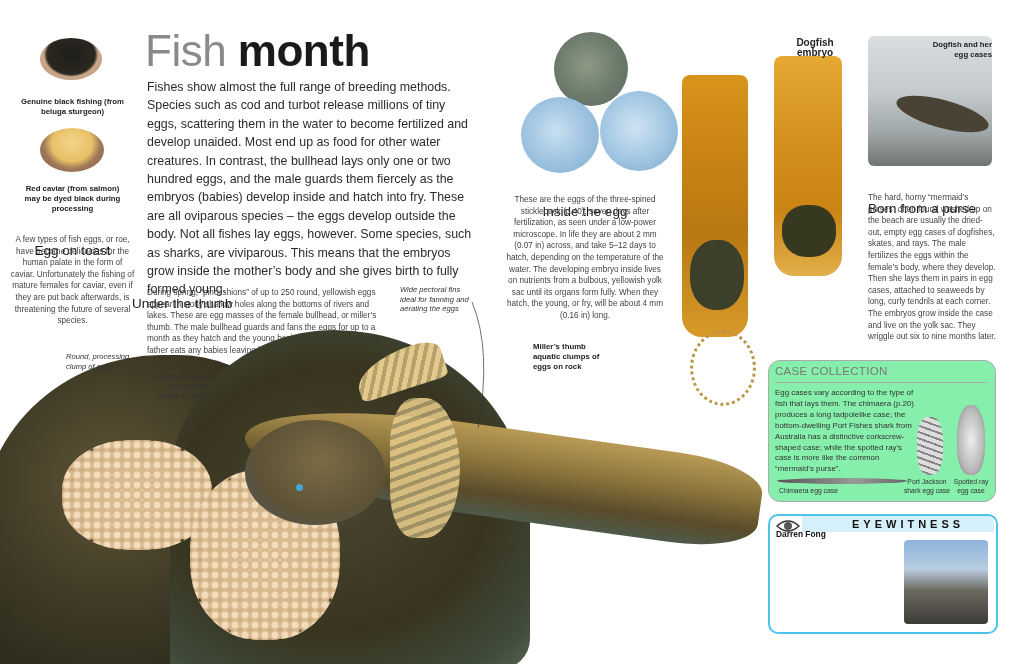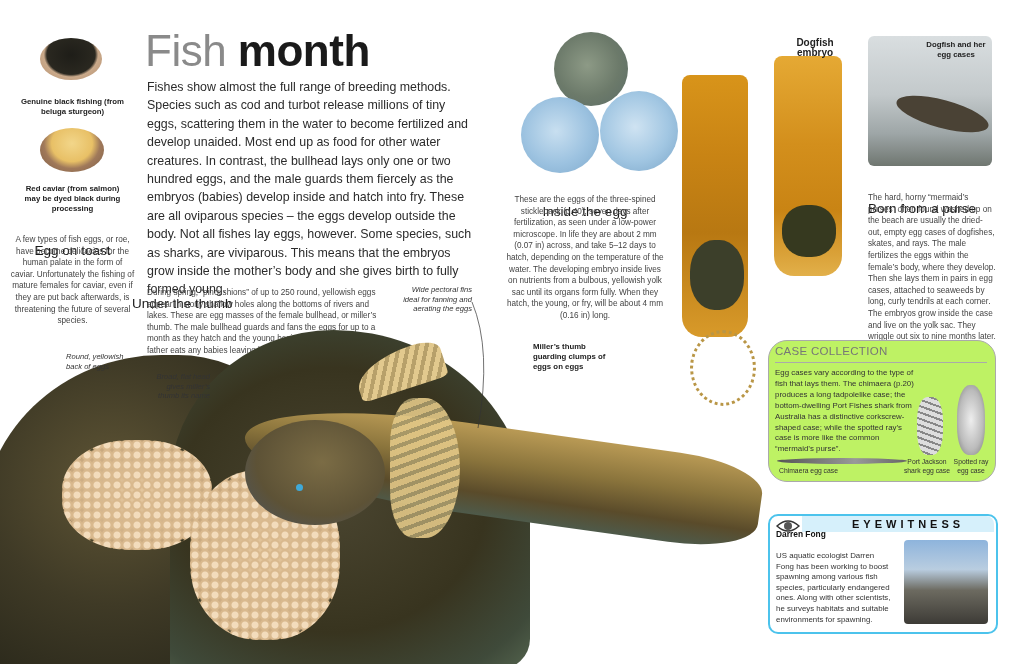--- a/index.html
+++ b/index.html
@@ -12,21 +12,21 @@
   .intro{left:147px;top:78px;width:330px;font-size:12.4px;line-height:18.4px;color:#2b2b2b;}
   .h2{font-size:13.5px;color:#1a1a1a;line-height:16px;margin-top:24px;}
   .small{font-size:8.2px;line-height:11.6px;color:#444;}
   .caption{font-size:7.8px;line-height:10px;color:#222;font-weight:bold;}
   .italic{font-style:italic;font-size:7.6px;line-height:9.5px;color:#333;}
   .bold{font-weight:bold;}
   
   .blini{border-radius:50%;}
   .rock{background:radial-gradient(ellipse at 40% 40%,#5f5535 0%,#3f3a26 45%,#2c2a1c 80%);}
   .egg{border-radius:50%;}
-  .case-box{left:768px;top:340px;width:226px;height:140px;border:1.5px solid #aaa;border-radius:19px;background:#bef264;}
+  .case-box{left:768px;top:360px;width:226px;height:140px;border:1.5px solid #aaa;border-radius:12px;background:#86efac;}
   .eye-box{left:768px;top:514px;width:226px;height:116px;border:2px solid #4cc3ec;border-radius:10px;background:#fff;}
   .eye-head{left:8px;top:2px;width:150px;height:16px;background:#d6f0fb;}
   .eye-title{font-size:11px;font-weight:bold;letter-spacing:4px;color:#111;padding-left:38px;}
 </style>
 </head>
 <body>
 
 <div class="abs blini" style="left:40px;top:38px;width:62px;height:42px;background:radial-gradient(ellipse at 50% 40%,#1e1d18 0%,#2a2820 55%,#c9a98a 62%,#b48e6d 100%);"></div>
 <div class="abs caption center" style="left:20px;top:97px;width:105px;">Genuine black fishing (from beluga sturgeon)</div>
 
@@ -50,46 +50,46 @@
 
 <div class="abs egg" style="left:62px;top:440px;width:150px;height:110px;border-radius:45%;background:radial-gradient(circle,#f3dcbc 0 3px,#d9b98e 4px 5px,transparent 6px) 0 0/10px 10px,radial-gradient(ellipse,#e6c9a0 0%,#c7a77d 70%,transparent 72%);"></div>
 <div class="abs egg" style="left:190px;top:470px;width:150px;height:170px;border-radius:45%;background:radial-gradient(circle,#f3dcbc 0 3px,#d9b98e 4px 5px,transparent 6px) 0 0/10px 10px,radial-gradient(ellipse,#e6c9a0 0%,#c7a77d 70%,transparent 72%);"></div>
 
 <div class="abs" style="left:245px;top:392px;width:520px;height:90px;transform:rotate(8deg);transform-origin:left center;border-radius:50% 20% 20% 50%/60% 40% 40% 60%;background:linear-gradient(180deg,#b99a55 0%,#8a743c 40%,#5a4b2a 75%,#4e5a4a 100%);"></div>
 <div class="abs" style="left:245px;top:420px;width:140px;height:105px;border-radius:50%;background:radial-gradient(ellipse at 55% 40%,#7b6c45 0%,#5d5236 60%,#4b5564 100%);"></div>
 <div class="abs" style="left:296px;top:484px;width:7px;height:7px;border-radius:50%;background:#3fa9d8;"></div>
 <div class="abs" style="left:390px;top:398px;width:70px;height:140px;border-radius:40% 60% 60% 40%;background:repeating-linear-gradient(160deg,#e3c887 0 6px,#a99a6a 6px 10px);opacity:.9;"></div>
 <div class="abs" style="left:355px;top:350px;width:90px;height:40px;border-radius:70% 30% 10% 10%;background:repeating-linear-gradient(120deg,#e2c98e 0 5px,#b7a06a 5px 9px);transform:rotate(-18deg);"></div>
 
-<div class="abs italic" style="left:66px;top:352px;width:70px;">Round, yellowish back of eggs</div>
+<div class="abs italic" style="left:66px;top:352px;width:70px;">Round, processing clump of eggs</div>
 <div class="abs italic" style="left:150px;top:372px;width:60px;text-align:right;">Broad, flat head gives miller’s thumb its name</div>
-<div class="abs italic" style="left:400px;top:285px;width:72px;text-align:right;">Wide pectoral fins ideal for fanning and aerating the eggs</div>
+<div class="abs italic" style="left:400px;top:285px;width:72px;text-align:left;">Wide pectoral fins ideal for fanning and aerating the eggs</div>
 <svg class="abs" style="left:470px;top:300px;" width="30" height="130">
   <path d="M2 2 Q22 50 8 128" stroke="#333" stroke-width="0.7" fill="none"></path>
 </svg>
-<div class="abs caption" style="left:533px;top:342px;width:80px;">Miller’s thumb guarding clumps of eggs on eggs</div>
+<div class="abs caption" style="left:533px;top:342px;width:80px;">Miller’s thumb aquatic clumps of eggs on rock</div>
 
 <div class="abs egg" style="left:554px;top:32px;width:74px;height:74px;background:radial-gradient(circle at 45% 45%,#8d9a86 0%,#6c7a6a 55%,#5a6b66 100%);"></div>
 <div class="abs egg" style="left:521px;top:97px;width:78px;height:76px;background:radial-gradient(circle at 45% 45%,#c8dff0 0%,#9cc2e0 55%,#7ea9cc 100%);"></div>
 <div class="abs egg" style="left:600px;top:91px;width:78px;height:80px;background:radial-gradient(circle at 45% 45%,#cfe3f2 0%,#a1c6e2 55%,#7aa5c8 100%);"></div>
 
 <div class="abs h2 center" style="left:505px;top:180px;width:160px;">Inside the egg</div>
 <div class="abs small center" style="left:505px;top:194px;width:160px;">These are the eggs of the three-spined stickleback (p.40), seven days after fertilization, as seen under a low-power microscope. In life they are about 2 mm (0.07 in) across, and take 5–12 days to hatch, depending on the temperature of the water. The developing embryo inside lives on nutrients from a bulbous, yellowish yolk sac until its organs form fully. When they hatch, the young, or fry, will be about 4 mm (0.16 in) long.</div>
 
 <div class="abs" style="left:682px;top:75px;width:66px;height:262px;border-radius:8px 8px 20px 20px;background:linear-gradient(180deg,#d8941a 0%,#c98414 30%,#b87812 60%,#d89a2a 100%);"></div>
 <div class="abs" style="left:690px;top:240px;width:54px;height:70px;border-radius:45%;background:#3c3f2a;"></div>
 <div class="abs" style="left:690px;top:330px;width:60px;height:70px;border:3px dotted #b99646;border-radius:50%;"></div>
 
 <div class="abs" style="left:774px;top:56px;width:68px;height:220px;border-radius:8px 8px 20px 20px;background:linear-gradient(180deg,#e5a934 0%,#d38f1c 40%,#c98414 70%,#e2b04a 100%);"></div>
 <div class="abs" style="left:782px;top:205px;width:54px;height:52px;border-radius:45%;background:#36391f;"></div>
 <div class="abs" style="left:795px;top:38px;width:40px;font-size:10px;line-height:10px;color:#222;font-weight:bold;text-align:center;">Dogfish embryo</div>
 
 <div class="abs" style="left:868px;top:36px;width:124px;height:130px;border-radius:6px;background:linear-gradient(180deg,#d9dee0 0%,#c3c9cb 45%,#9ea6a7 75%,#6f7670 100%);"></div>
 <div class="abs" style="left:895px;top:100px;width:95px;height:28px;border-radius:50%;background:#4a4235;transform:rotate(15deg);"></div>
-<div class="abs" style="left:920px;top:40px;width:72px;font-size:7.8px;line-height:10px;color:#222;font-weight:bold;text-align:center;">Dogfish and her egg cases</div>
+<div class="abs" style="left:920px;top:40px;width:72px;font-size:7.8px;line-height:10px;color:#222;font-weight:bold;text-align:right;">Dogfish and her egg cases</div>
 
 <div class="abs h2" style="left:868px;top:177px;width:150px;">Born from a purse</div>
 <div class="abs small" style="left:868px;top:192px;width:128px;">The hard, horny “mermaid’s purses” often found washed up on the beach are usually the dried-out, empty egg cases of dogfishes, skates, and rays. The male fertilizes the eggs within the female’s body, where they develop. Then she lays them in pairs in egg cases, attached to seaweeds by long, curly tendrils at each corner. The embryos grow inside the case and live on the yolk sac. They wriggle out six to nine months later.</div>
 
 <div class="abs case-box">
   <div class="abs" style="left:6px;top:4px;font-size:11.5px;color:#777;letter-spacing:0.3px;">CASE COLLECTION</div>
   <div class="abs" style="left:6px;top:21px;width:212px;height:1px;background:#aaa;"></div>
   <div class="abs" style="left:6px;top:27px;width:140px;font-size:7.9px;line-height:10.9px;color:#333;">Egg cases vary according to the type of fish that lays them. The chimaera (p.20) produces a long tadpolelike case; the bottom-dwelling Port Fishes shark from Australia has a distinctive corkscrew-shaped case; while the spotted ray’s case is more like the common “mermaid’s purse”.</div>
   <div class="abs" style="left:148px;top:56px;width:26px;height:58px;border-radius:40%;background:repeating-linear-gradient(20deg,#ddd 0 4px,#888 4px 6px);"></div>
   <div class="abs" style="left:188px;top:44px;width:28px;height:70px;border-radius:45% 45% 40% 40%;background:radial-gradient(ellipse,#eee 0%,#bbb 60%,#777 100%);"></div>
@@ -100,17 +100,16 @@
 </div>
 
 <div class="abs eye-box">
   <div class="abs eye-head" style="left:32px;top:0;width:192px;border-radius:0 8px 0 0;"></div>
   <svg class="abs" style="left:6px;top:2px;" width="24" height="16" viewBox="0 0 24 16">
     <path d="M1 8 Q12 -2 23 8 Q12 18 1 8Z" fill="#fff" stroke="#333" stroke-width="1.5"></path>
     <circle cx="12" cy="8" r="4" fill="#555"></circle>
   </svg>
   <div class="abs eye-title" style="left:44px;top:2px;">EYEWITNESS</div>
   <div class="abs" style="left:6px;top:13px;font-size:8.4px;font-weight:bold;color:#111;">Darren Fong</div>
-  <div class="abs" style="left:6px;top:35px;width:118px;font-size:7.9px;line-height:10.6px;color:#333;">US aquatic ecologist Darren Fong has been working to boost spawning among various fish species, particularly endangered ones. Along with other scientists, he surveys habitats and suitable environments for spawning.</div>
   <div class="abs" style="left:134px;top:24px;width:84px;height:84px;border-radius:4px;background:linear-gradient(180deg,#8eb4dc 0%,#b9cde0 35%,#6c6a60 60%,#3d3b36 100%);"></div>
 </div>
 
 <div class="abs" style="left:981px;top:636px;font-size:11px;color:#222;margin-left:46px;">43</div>
 
 </body></html>

